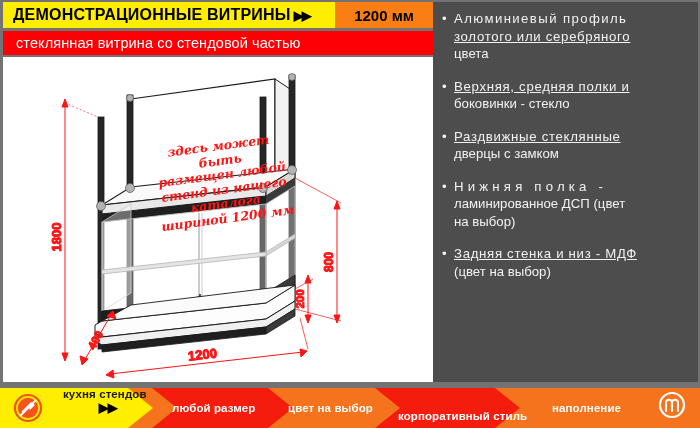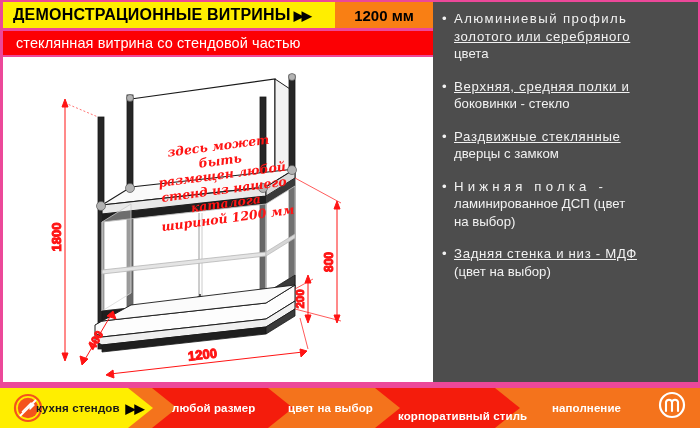--- a/index.html
+++ b/index.html
@@ -13,21 +13,21 @@
     position: relative;
     overflow: hidden;
     font-family: "Liberation Sans", sans-serif;
   }
 
   
   #canvas {
     position: absolute;
     left: 0; top: 0;
     width: 700px; height: 428px;
-    background: #ec4899;
+    background: #737373;
   }
 
   
   .left-col {
     position: absolute;
     left: 3px; top: 2px;
     width: 430px; height: 380px;
   }
 
   
@@ -155,21 +155,21 @@
   .seg-label {
     position: absolute;
     top: 0; height: 40px;
     display: flex;
     align-items: center;
     font-size: 11.5px;
     font-weight: bold;
     white-space: nowrap;
     letter-spacing: 0.1px;
   }
-  .seg1-label { left: 36px; color: #1a1a1a; }
+  .seg1-label { left: 63px; color: #1a1a1a; flex-direction: column; }
   .seg1-arrows { color: #000; font-size: 13px; letter-spacing: -1px; margin-left: 6px; }
   .seg2-label { left: 172px; color: #ffffff; }
   .seg3-label { left: 288px; color: #ffffff; }
   .seg4-label { left: 398px; color: #ffffff; margin-top: 8px; }
   .seg5-label { left: 552px; color: #ffffff; }
 </style>
 </head>
 <body>
 
 <div id="canvas">

